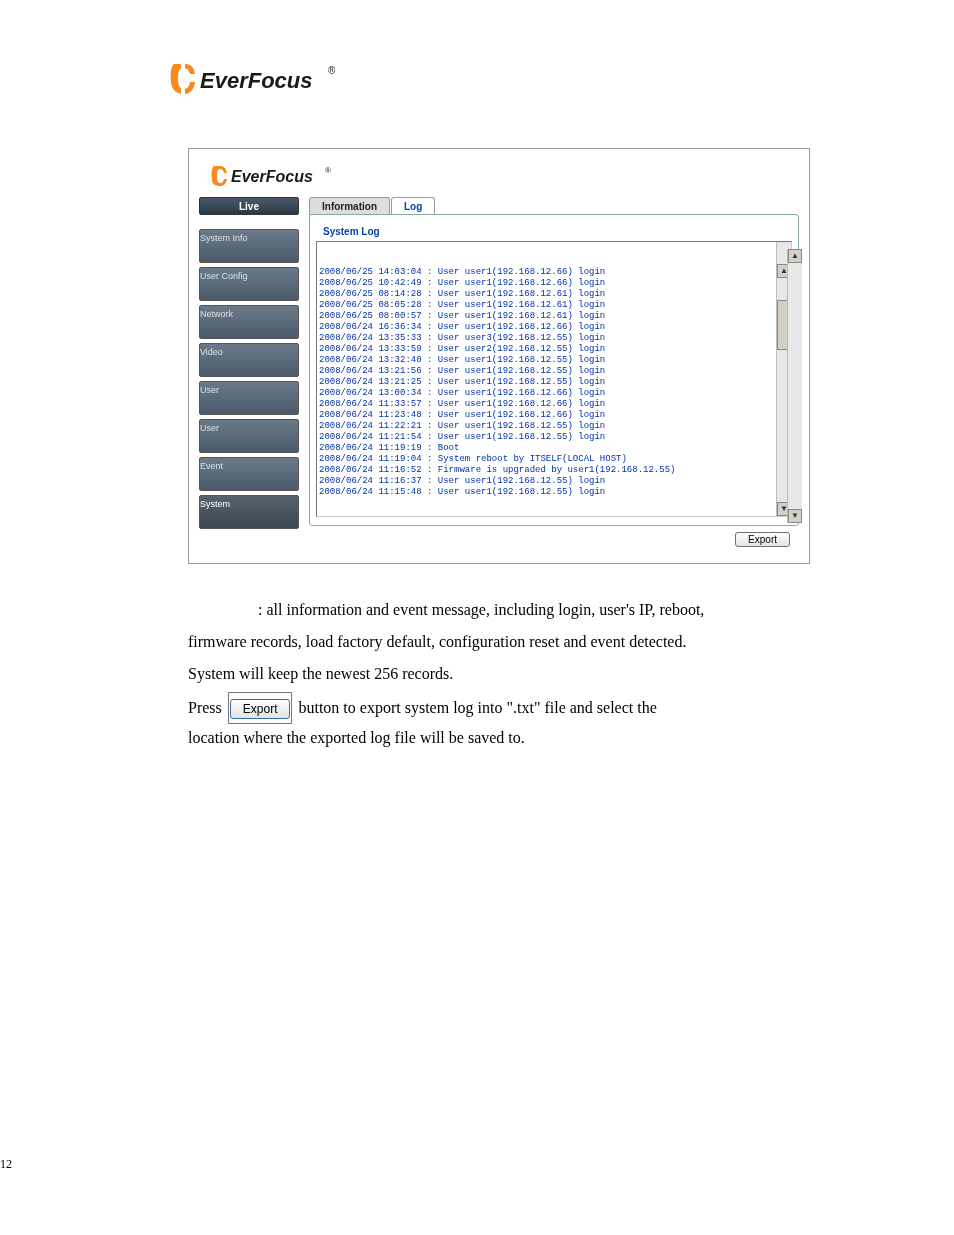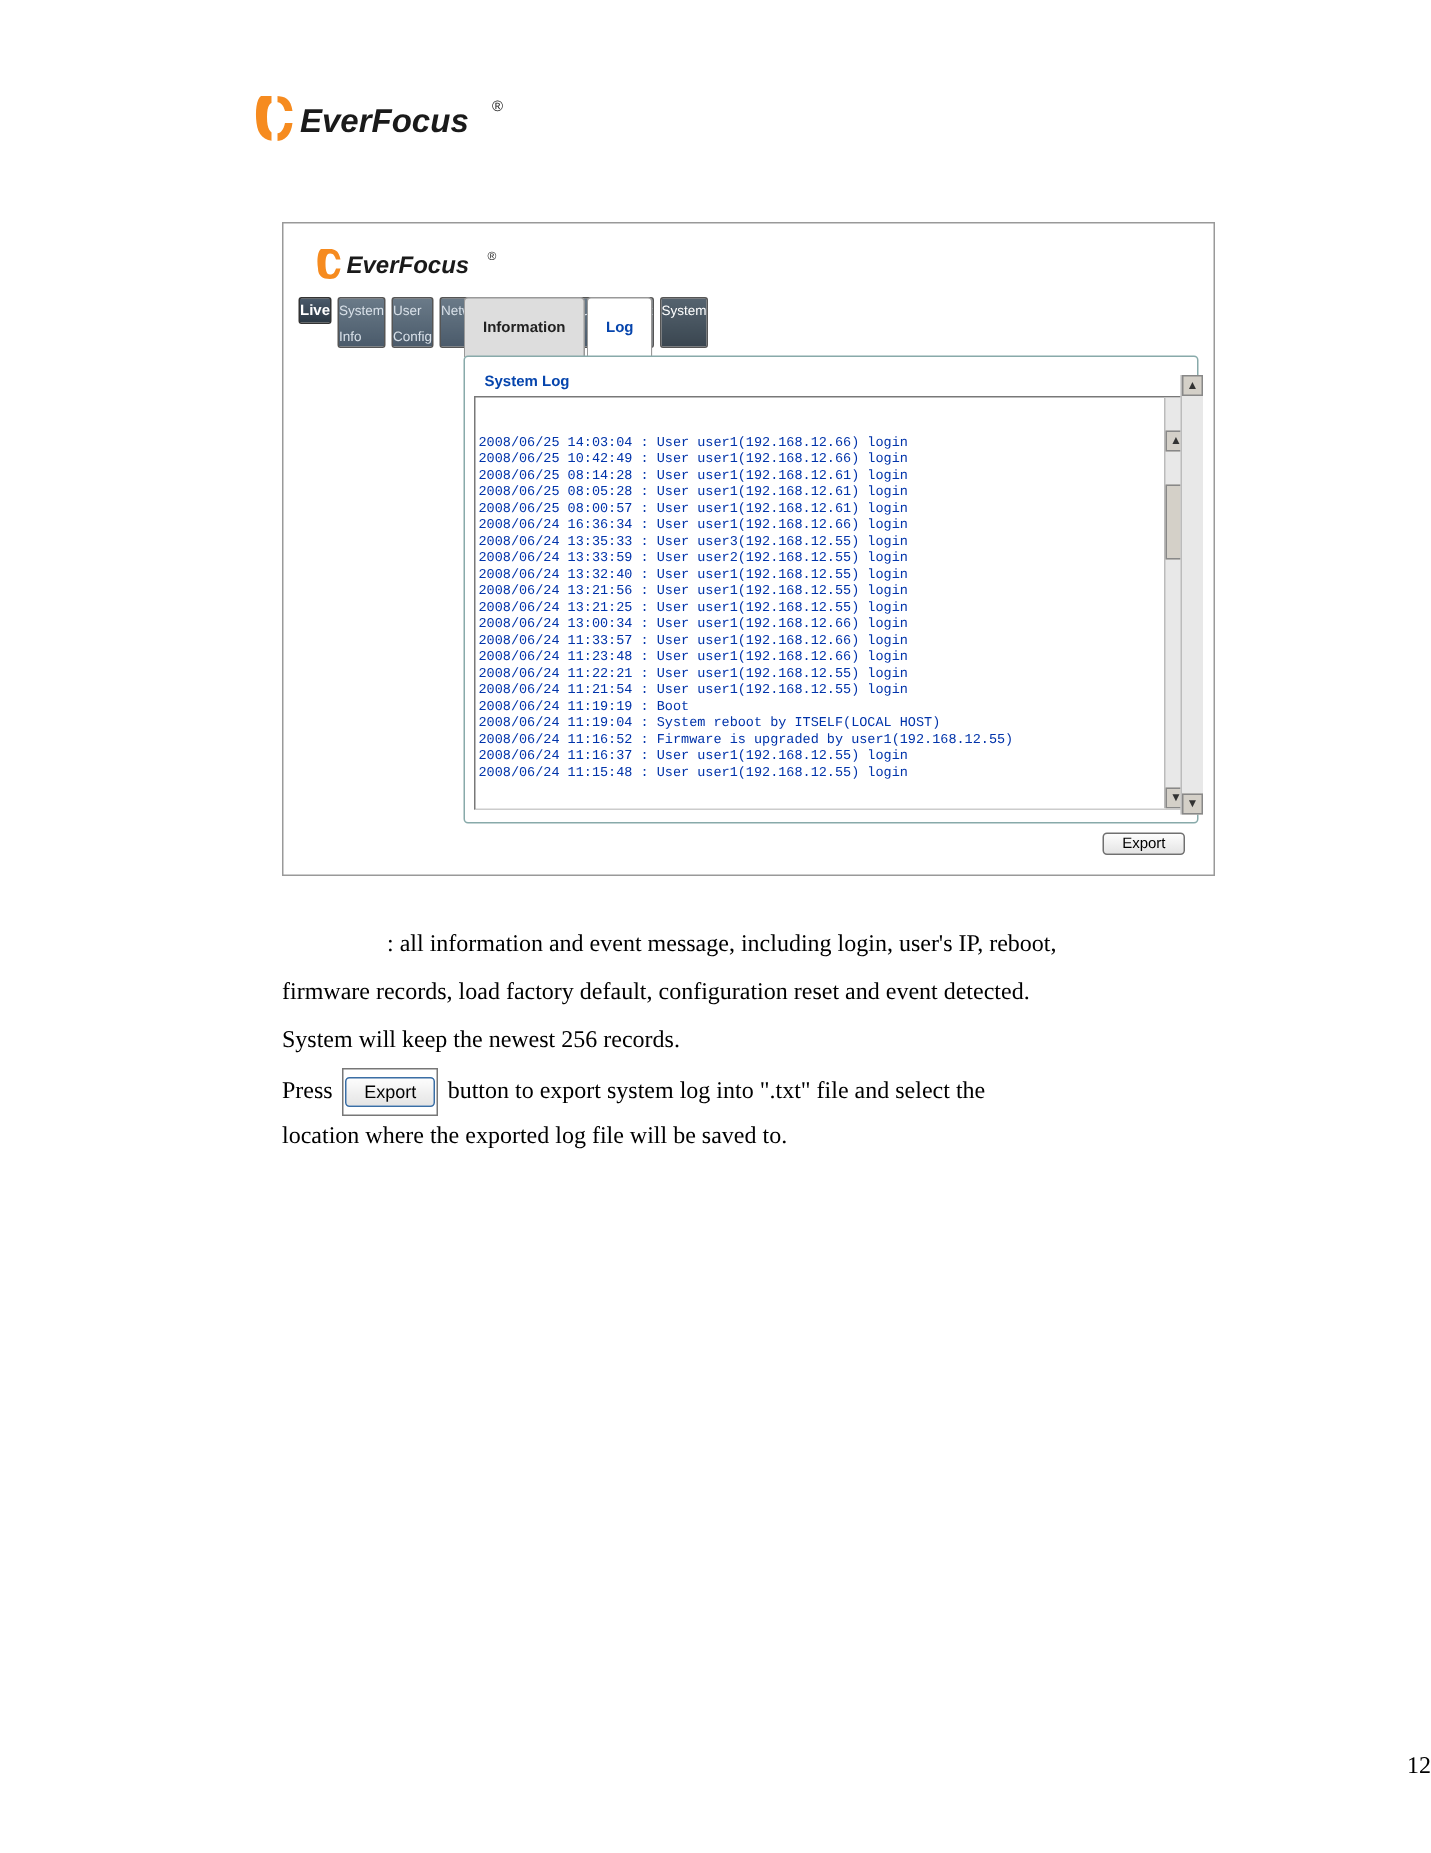--- a/index.html
+++ b/index.html
@@ -30,21 +30,21 @@
     .ui-grid {
       display: flex;
       align-items: flex-start;
       gap: 10px;
       margin-top: 4px;
       position: relative;
     }
     .sidebar {
       width: 100px;
       display: flex;
-      flex-direction: row;
+      flex-direction: column;
       gap: 4px;
     }
     .sidebar .live-btn {
       background: linear-gradient(#4a5a6a, #2b3844);
       color: #fff;
       font: bold 10px Arial, sans-serif;
       text-align: center;
       height: 18px;
       line-height: 18px;
       border: 1px solid #333;
@@ -69,21 +69,21 @@
       flex: 1;
       position: relative;
     }
     .tabs {
       display: flex;
       gap: 1px;
       font: bold 10px Arial, sans-serif;
     }
     .tab {
       border: 1px solid #999;
-      padding: 14px 12px;
+      padding: 3px 12px;
       background: #eef;
       border-bottom: none;
       border-top-left-radius: 3px;
       border-top-right-radius: 3px;
     }
     .tab.inactive { color: #222; background: #ddd; }
     .tab.active { color: #0645ad; background: #fff; }
     .panel {
       border: 1px solid #8aa;
       padding: 6px 6px 8px 6px;
@@ -184,24 +184,24 @@
       padding: 2px 12px;
       display: inline-block;
     }
     .inline-btn-wrap {
       border: 1px solid #777;
       padding: 1px;
       display: inline-block;
     }
     .page-number {
       position: absolute;
-      bottom: 48px;
+      bottom: 63px;
       left: 0; right: 0;
-      text-align: right;
-      font-size: 16px;
+      text-align: left;
+      font-size: 12px;
     }
   </style>
 </head>
 <body>
 
 <div class="page-header-logo">
   <svg class="logo-svg" width="190" height="38" viewBox="0 0 190 38">
     <g>
       <path d="M6 4 C 3 6 2 14 3 22 C 4 30 8 34 16 34 C 22 34 26 30 27 22 L 22 22 C 21 27 19 29 16 29 C 12 29 10 26 10 18 C 10 10 12 8 16 8 C 19 8 21 10 22 14 L 27 14 C 26 6 22 4 16 4 Z" fill="#f68b1f"></path>
       <rect x="13" y="4" width="4" height="30" fill="#fff"></rect>

